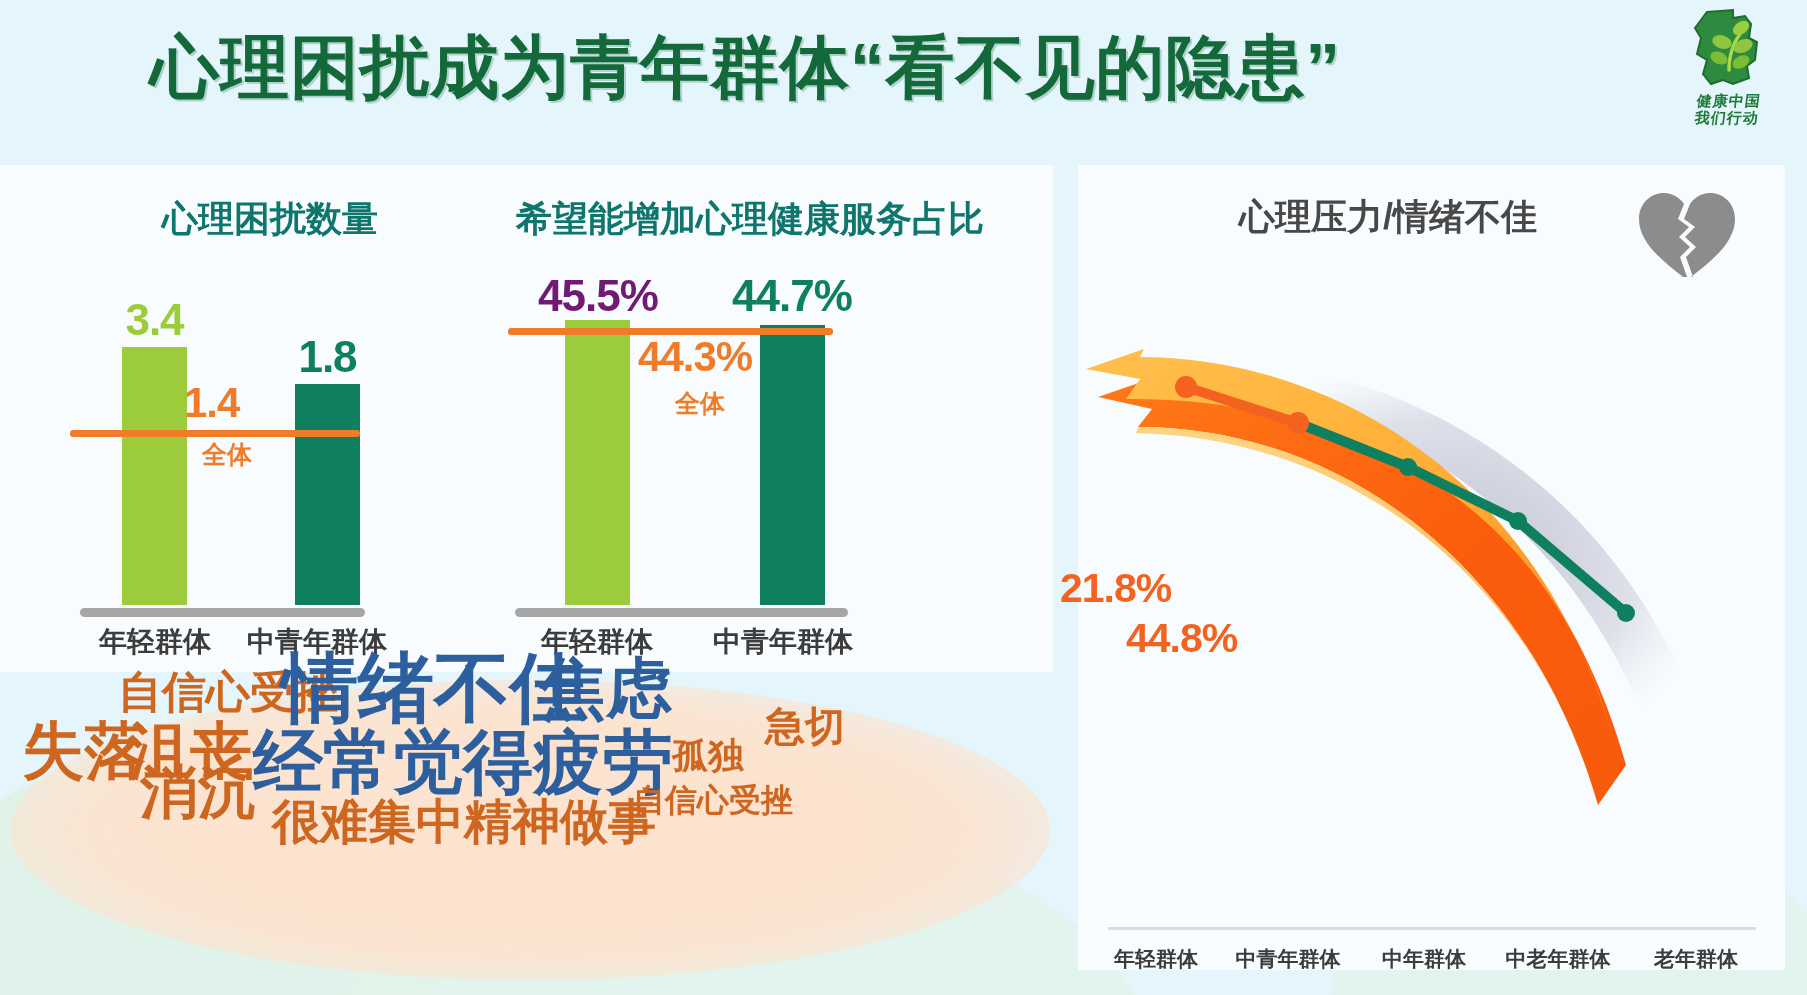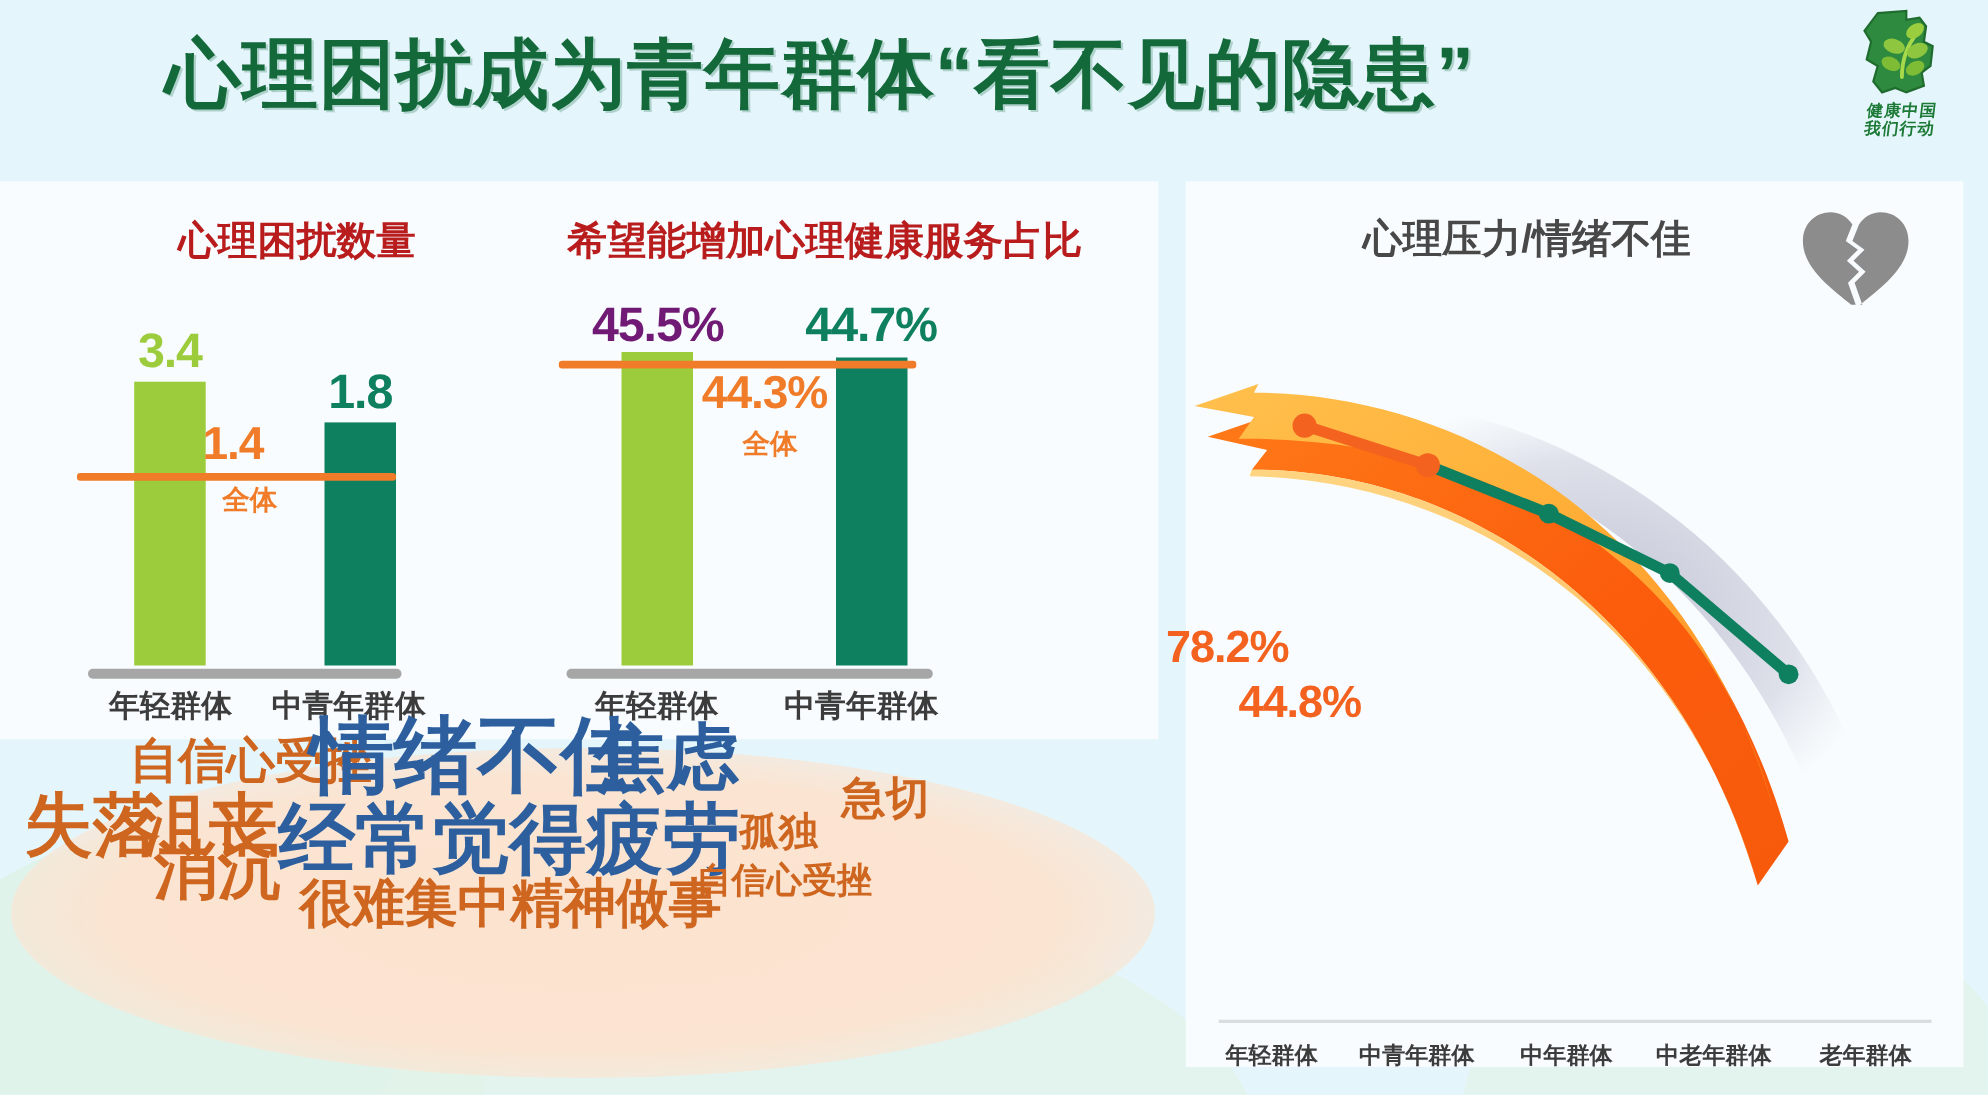--- a/index.html
+++ b/index.html
@@ -52,21 +52,21 @@
     background:#f8fcfe; z-index:3;
   }
 
   
   .barchart{ position:absolute; top:0; height:507px; }
   .bc1{ left:60px; width:420px; }
   .bc2{ left:490px; width:520px; }
 
   .bc-title{
     position:absolute; top:30px; left:0; width:100%;
-    text-align:center; font-size:36px; font-weight:bold; color:#b91c1c;
+    text-align:center; font-size:36px; font-weight:bold; color:#0f766e;
     white-space:nowrap;
   }
   .bc-plot{ position:absolute; left:0; top:110px; width:100%; height:330px; }
 
   .bar{ position:absolute; bottom:0; }
   .bar-a{ background:#9ccc3c; }
   .bar-b{ background:#0e8060; }
 
   .bar-val{
     position:absolute; font-size:44px; font-weight:bold; white-space:nowrap;
@@ -262,21 +262,21 @@
     <polyline points="108,222 220,258" fill="none" stroke="#f4621f" stroke-width="10" stroke-linecap="round" stroke-linejoin="round"></polyline>
     <polyline points="220,258 330,302 440,356 548,448" fill="none" stroke="#0e8060" stroke-width="10" stroke-linecap="round" stroke-linejoin="round"></polyline>
 
     <circle cx="108" cy="222" r="11" fill="#f4621f"></circle>
     <circle cx="220" cy="258" r="11" fill="#f4621f"></circle>
     <circle cx="330" cy="302" r="9" fill="#0e8060"></circle>
     <circle cx="440" cy="356" r="9" fill="#0e8060"></circle>
     <circle cx="548" cy="448" r="9" fill="#0e8060"></circle>
   </svg>
 
-  <div class="line-lbl lbl-1">78.2%</div>
+  <div class="line-lbl lbl-1">21.8%</div>
   <div class="line-lbl lbl-2">44.8%</div>
 
   <div class="rp-axis"></div>
 
   <div class="rp-cat" style="left:8px;   width:140px;">年轻群体</div>
   <div class="rp-cat" style="left:130px; width:160px;">中青年群体</div>
   <div class="rp-cat" style="left:276px; width:140px;">中年群体</div>
   <div class="rp-cat" style="left:400px; width:160px;">中老年群体</div>
   <div class="rp-cat" style="left:548px; width:140px;">老年群体</div>
 </div>

